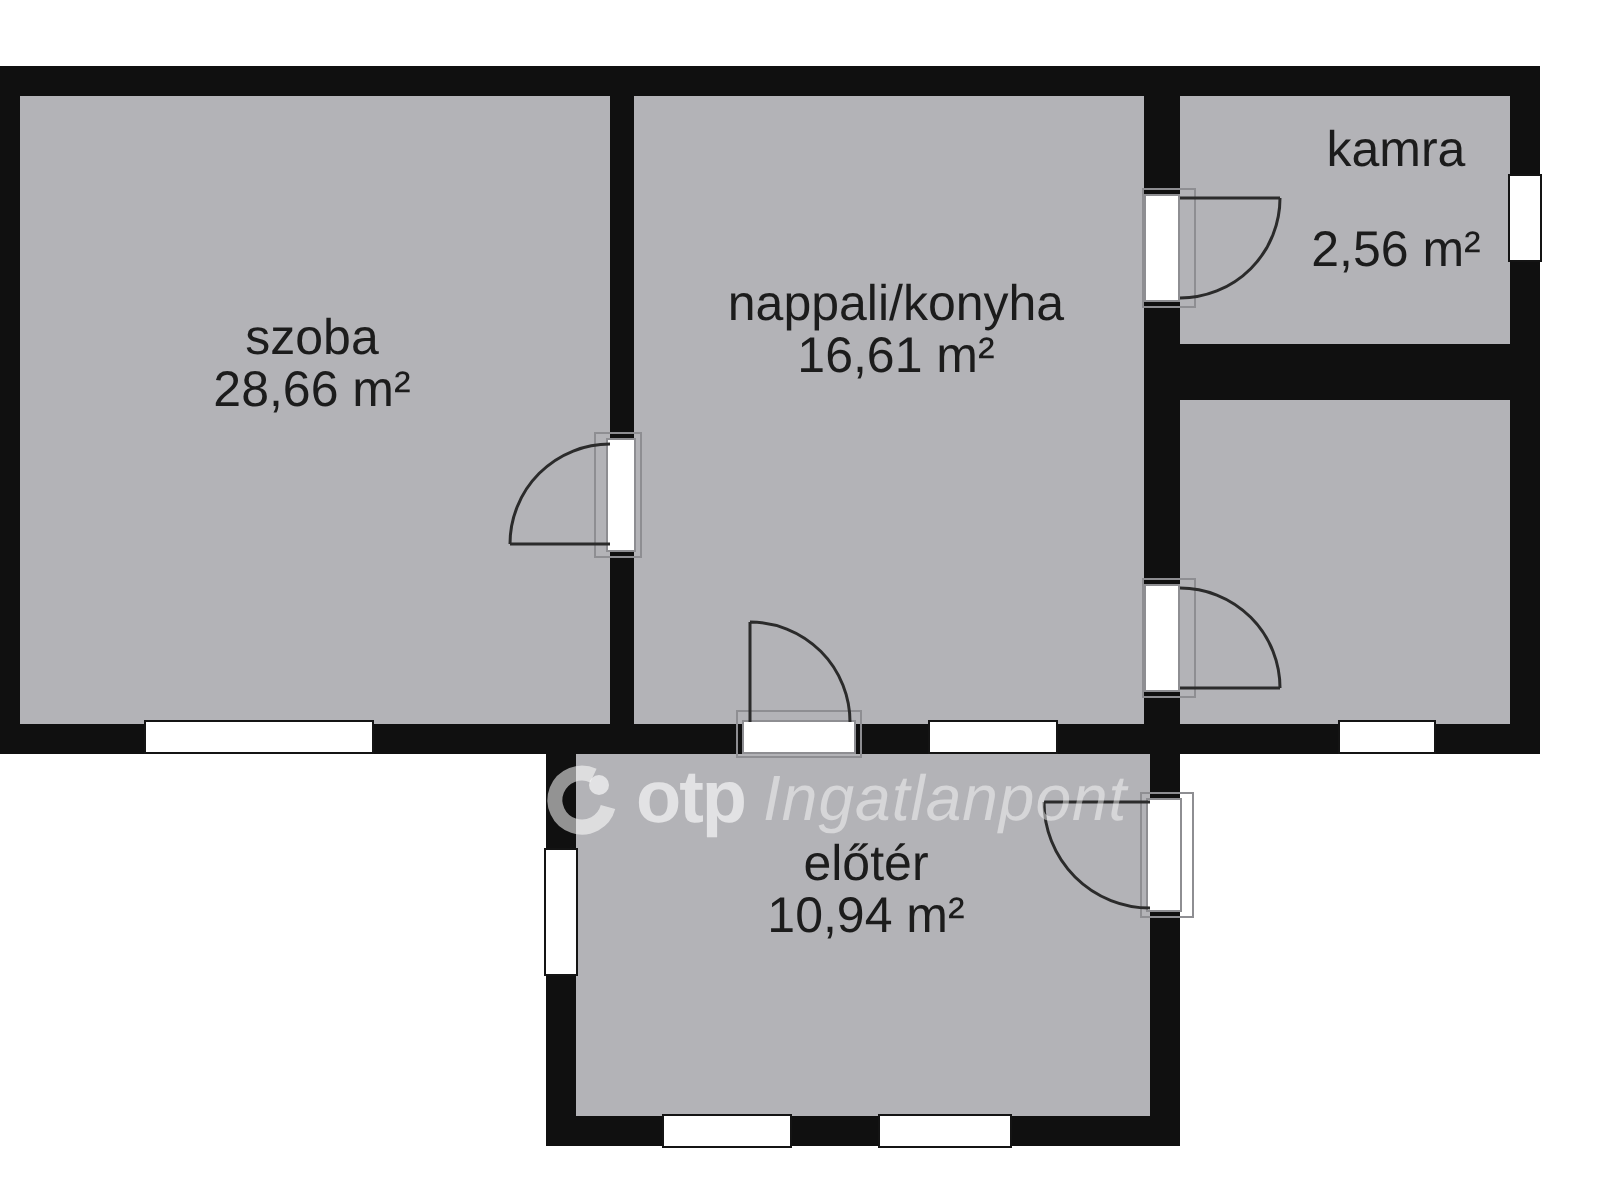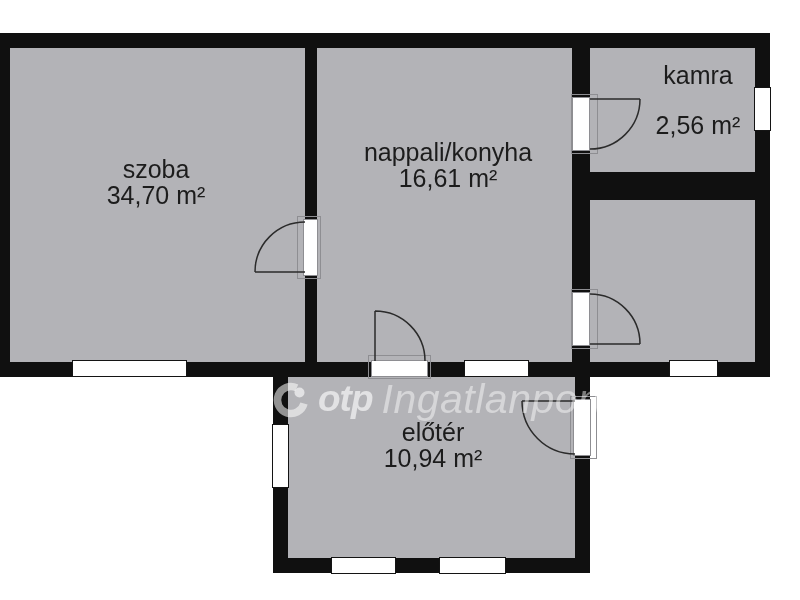--- a/index.html
+++ b/index.html
@@ -62,25 +62,25 @@
   .label-furdo{left:672px;top:232px;}
   .label-eloter{left:433px;top:419px;}
 
   
   .watermark{
     position:absolute;left:270px;top:377px;height:44px;z-index:6;
     display:flex;align-items:center;pointer-events:none;white-space:nowrap;
   }
   .wm-logo{display:block;}
   .wm-brand{
-    margin-left:6px;font-size:37px;font-weight:700;font-style:italic;
+    margin-left:6px;font-size:37px;font-weight:700;
     color:rgba(255,255,255,0.62);letter-spacing:-1px;
   }
   .wm-text{
-    margin-left:9px;font-size:41px;font-weight:400;font-style:italic;
+    margin-left:9px;font-size:32px;font-weight:400;font-style:italic;
     color:rgba(255,255,255,0.46);letter-spacing:0.5px;
   }
 </style>
 </head>
 <body>
 
 <div class="stage">
 
   <div class="room fill-szoba"></div>
   <div class="room fill-nappali"></div>
@@ -125,21 +125,21 @@
       <path d="M255,272 L305,272 M255,272 A50,50 0 0 1 305,222"></path>
       <path d="M590,99  L640,99  M640,99  A50,50 0 0 1 590,149"></path>
       <path d="M590,344 L640,344 M640,344 A50,50 0 0 0 590,294"></path>
       <path d="M375,361 L375,311 M375,311 A50,50 0 0 1 425,361"></path>
       <path d="M575,401 L522,401 M522,401 A53,53 0 0 0 575,454"></path>
     </g>
   </svg>
 
   <div class="label label-szoba">
     <div class="room-name">szoba</div>
-    <div class="room-area">34,70 m²</div>
+    <div class="room-area">28,66 m²</div>
   </div>
   <div class="label label-nappali">
     <div class="room-name">nappali/konyha</div>
     <div class="room-area">16,61 m²</div>
   </div>
   <div class="label label-kamra">
     <div class="room-name">kamra</div>
     <div class="room-area">2,56 m²</div>
   </div>
   <div class="label label-eloter">

